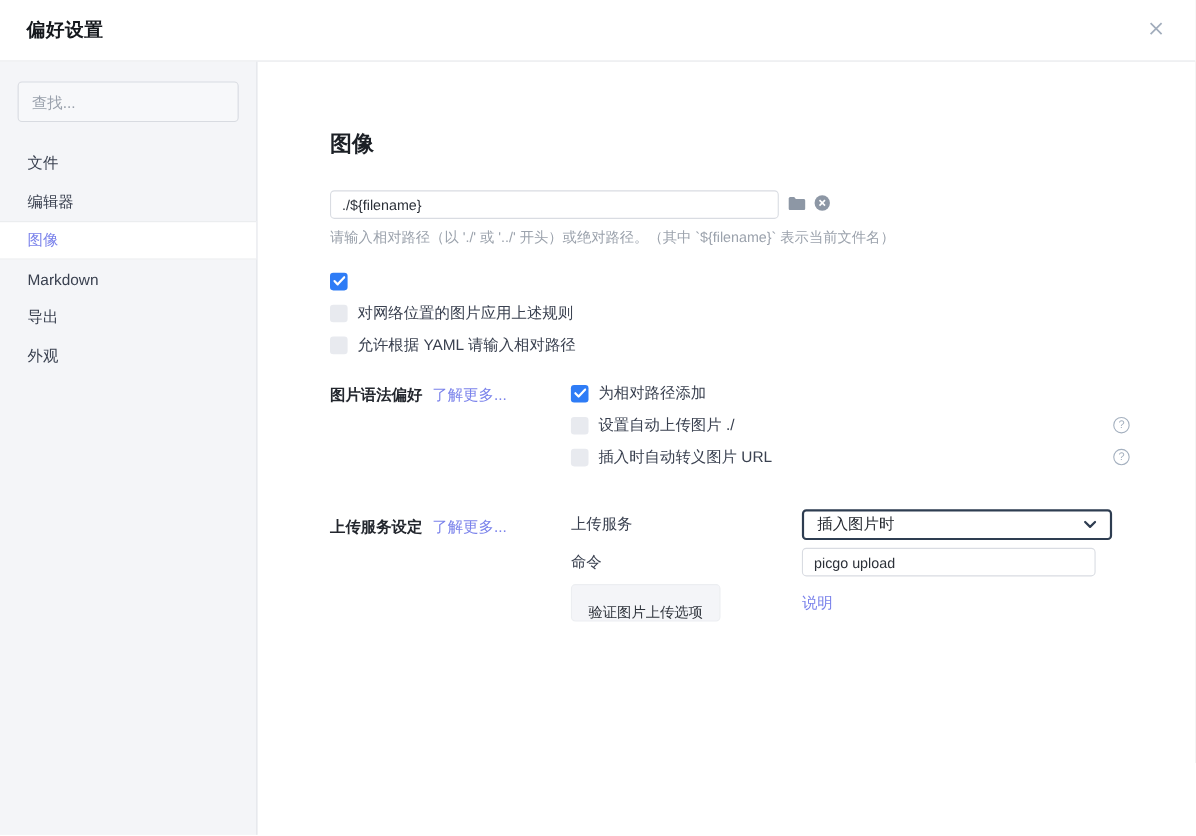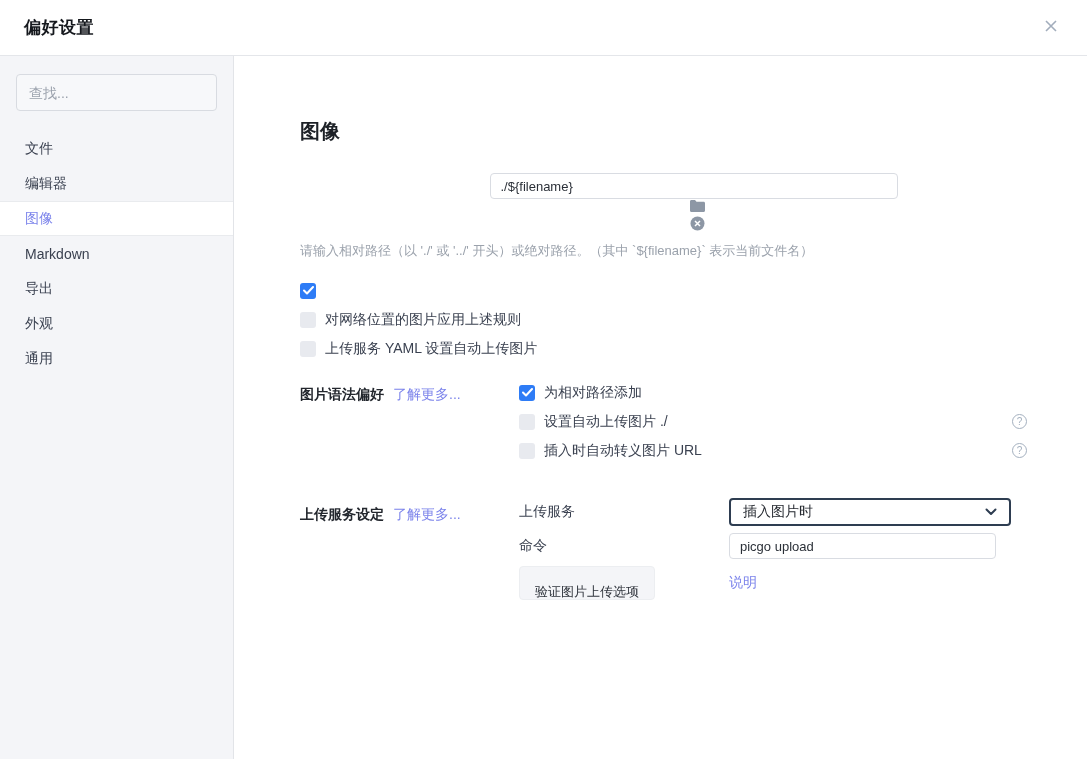--- a/index.html
+++ b/index.html
@@ -57,21 +57,21 @@
   .fake-select {
     display: flex; align-items: center; height: 30px;
     border: 2px solid #2e3d51; border-radius: 4px; background: #fff;
     padding: 0 12px; font-size: 14px; color: #23272e; cursor: pointer;
   }
   .fake-select .chev { margin-left: auto; display: flex; align-items: center; color: #2e3d51; }
   .select-wide { width: 485px; }
   .select-mid  { width: 282px; height: 28px; }
 
   
-  .path-row { display: flex; align-items: center; margin-top: 3px; flex-direction: column; }
+  .path-row { display: flex; align-items: center; margin-top: 3px; }
   .text-input {
     height: 26px; border: 1px solid #d9dce2; border-radius: 4px;
     padding: 0 10px; font-size: 13px; color: #2b3038; outline: none;
     background: #fff; font-family: inherit;
   }
   .path-input { width: 408px; }
   .icon-btn { background:none; border:none; padding:0; cursor:pointer; display:flex; align-items:center; }
   .folder-icon { margin-left: 8px; color: #8d97a5; }
   .clear-icon  { margin-left: 7px; color: #8d97a5; }
 
@@ -128,21 +128,20 @@
   <div class="body">
 
     <div class="sidebar">
       <input class="search-box" type="text" placeholder="查找..." style="">
       <div class="nav-item">文件</div>
       <div class="nav-item">编辑器</div>
       <div class="nav-item selected">图像</div>
       <div class="nav-item">Markdown</div>
       <div class="nav-item">导出</div>
       <div class="nav-item">外观</div>
-      <div class="nav-item">通用</div>
     </div>
 
     <div class="content">
       <div class="page-title">图像</div>
 
       <div class="section section-1">
         <div class="section-controls">
 
           <div class="path-row">
             <input class="text-input path-input" type="text" value="./${filename}" style="">
@@ -176,21 +175,21 @@
             <div class="cb-row">
               <span class="checkbox">
                 
               </span>
               <span class="cb-label">对网络位置的图片应用上述规则</span>
             </div>
             <div class="cb-row">
               <span class="checkbox">
                 
               </span>
-              <span class="cb-label">上传服务 YAML 设置自动上传图片</span>
+              <span class="cb-label">允许根据 YAML 请输入相对路径</span>
             </div>
           </div>
         </div>
       </div>
 
       <div class="section section-2">
         <div class="section-label" style="padding-top:0;">
           <b>图片语法偏好</b><a class="learn-more">了解更多...</a>
         </div>
         <div class="section-controls">

